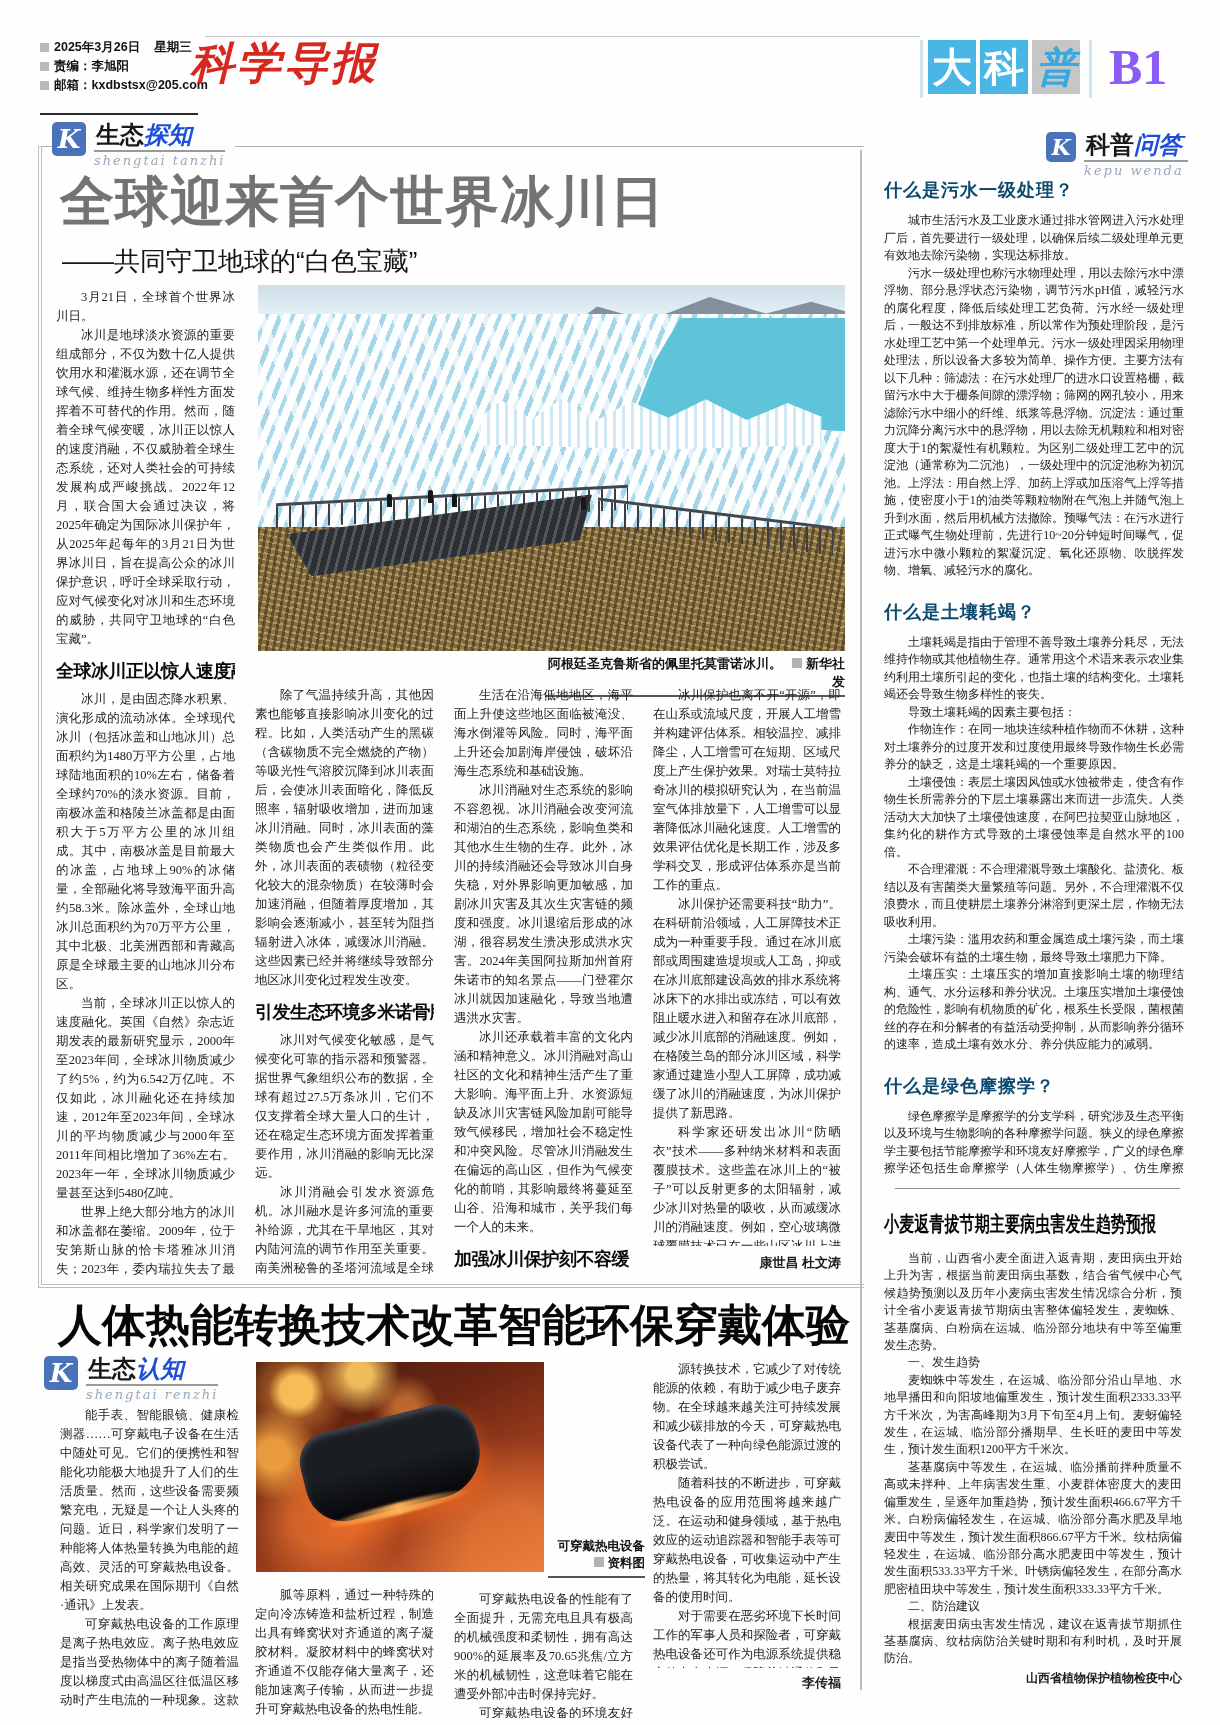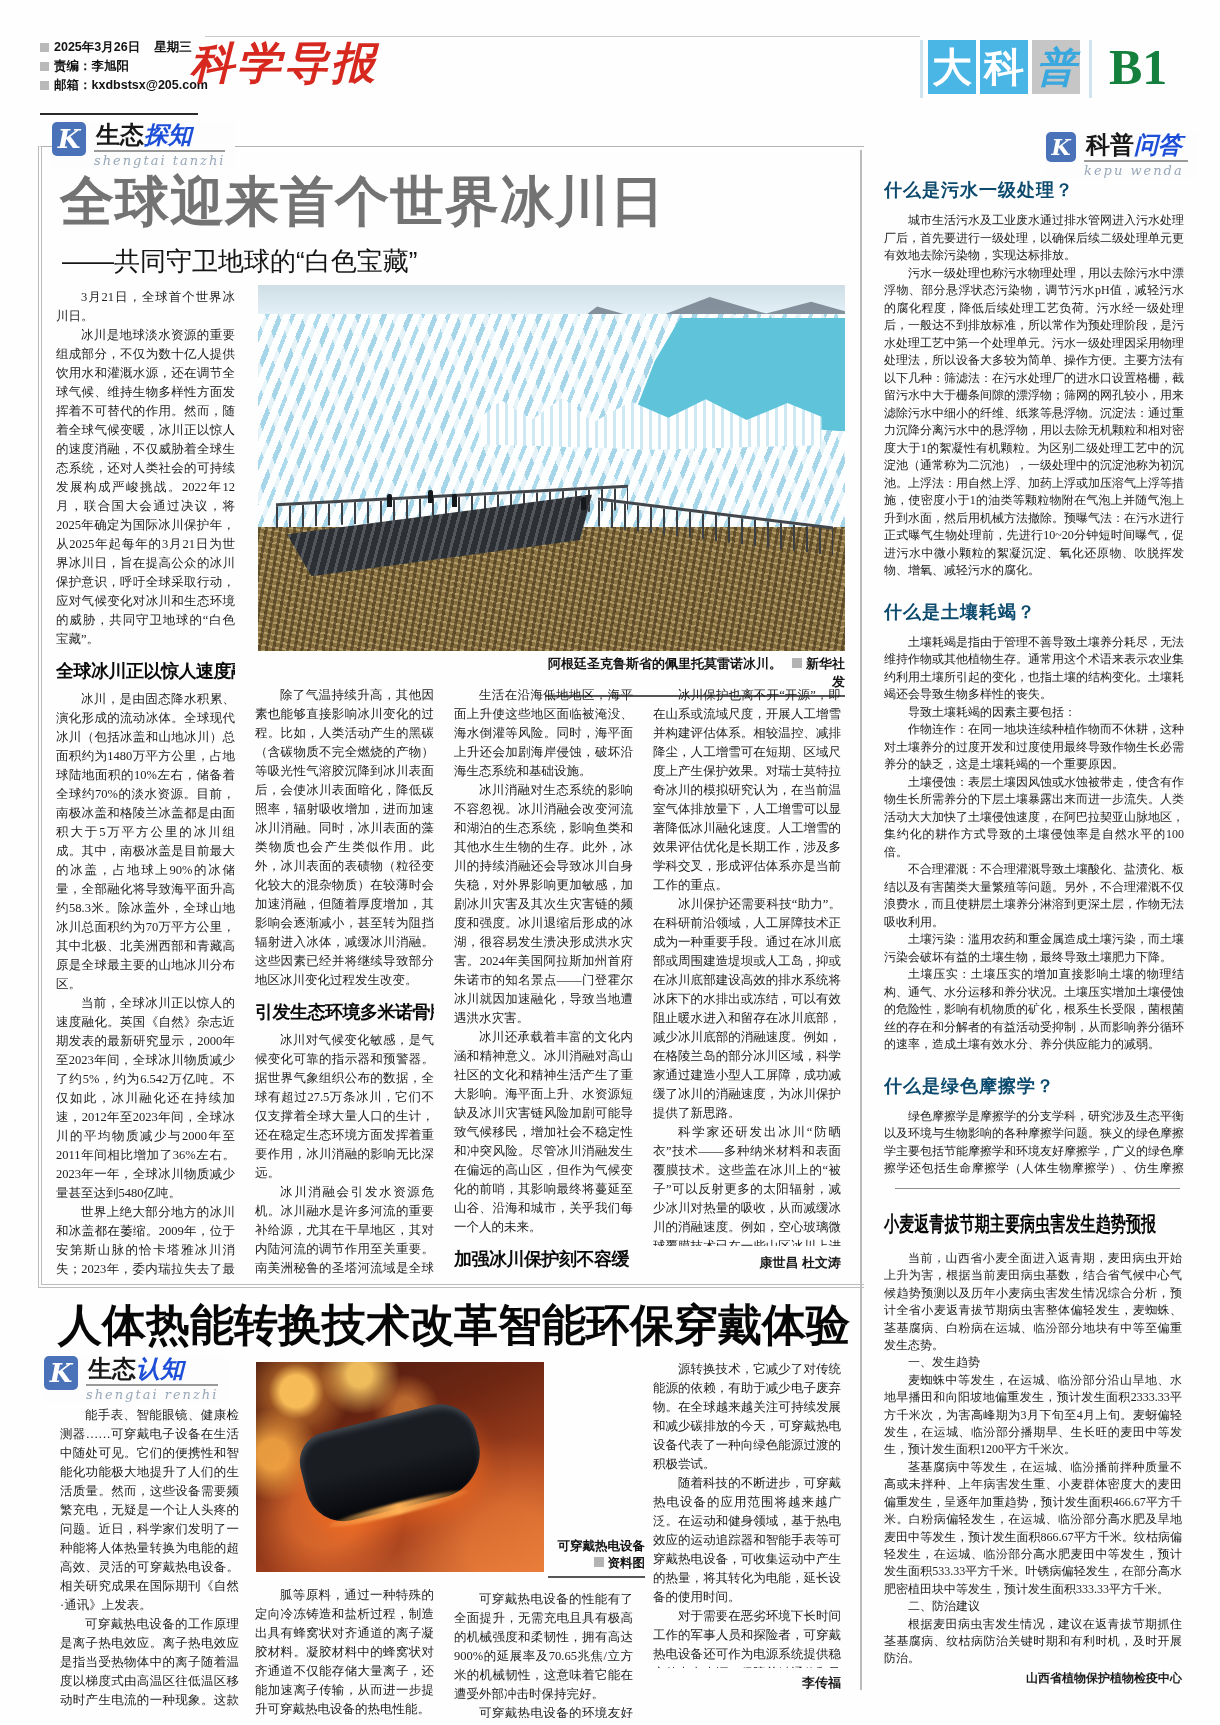--- a/index.html
+++ b/index.html
@@ -14,21 +14,21 @@
   .hdr-weekday{margin-left:14px;}
   .masthead{left:190px;top:34px;font-size:44px;color:#d6281e;font-weight:bold;font-style:italic;
             letter-spacing:3px;font-family:Liberation Serif, serif;}
   .rule-top{left:205px;top:36px;width:715px;height:1px;background:#c9c9c9;}
   .paper-logo{left:915px;top:40px;display:flex;align-items:flex-start;}
   .logo-bar{width:3px;height:58px;background:#cfe4ef;margin:0 5px;}
   .logo-block{width:48px;height:54px;display:flex;align-items:center;justify-content:center;
               font-family:"Liberation Sans","DejaVu Sans",sans-serif;font-size:40px;font-weight:900;
               color:#fff;background:#49b6e6;margin-right:4px;}
   .logo-block.gray{background:#c6c6c6;color:#38a8df;font-style:italic;font-family:"DejaVu Serif",serif;}
-  .edition{font-family:"Liberation Serif",serif;font-size:50px;font-weight:900;color:#15803d;
+  .edition{font-family:"Liberation Serif",serif;font-size:50px;font-weight:900;color:#8b5cf6;
            margin-left:12px;line-height:54px;}
   
   .badge{display:flex;align-items:flex-start;background:#fdfdfd;padding:0 10px 0 0;z-index:5;}
   .k-sq{width:34px;height:34px;background:#4a72b8;border-radius:5px;color:#fff;display:flex;
         align-items:center;justify-content:center;font-family:"DejaVu Serif",serif;
         font-size:26px;font-weight:bold;font-style:italic;flex:0 0 auto;margin-right:8px;}
   .k-sq.small{width:30px;height:30px;font-size:22px;}
   .badge-txt{border-bottom:2px solid #9a9a9a;padding:0 6px 2px 2px;}
   .badge-zh{font-family:"Liberation Sans","DejaVu Sans",sans-serif;font-size:24px;font-weight:900;
             color:#181818;white-space:nowrap;line-height:26px;}

